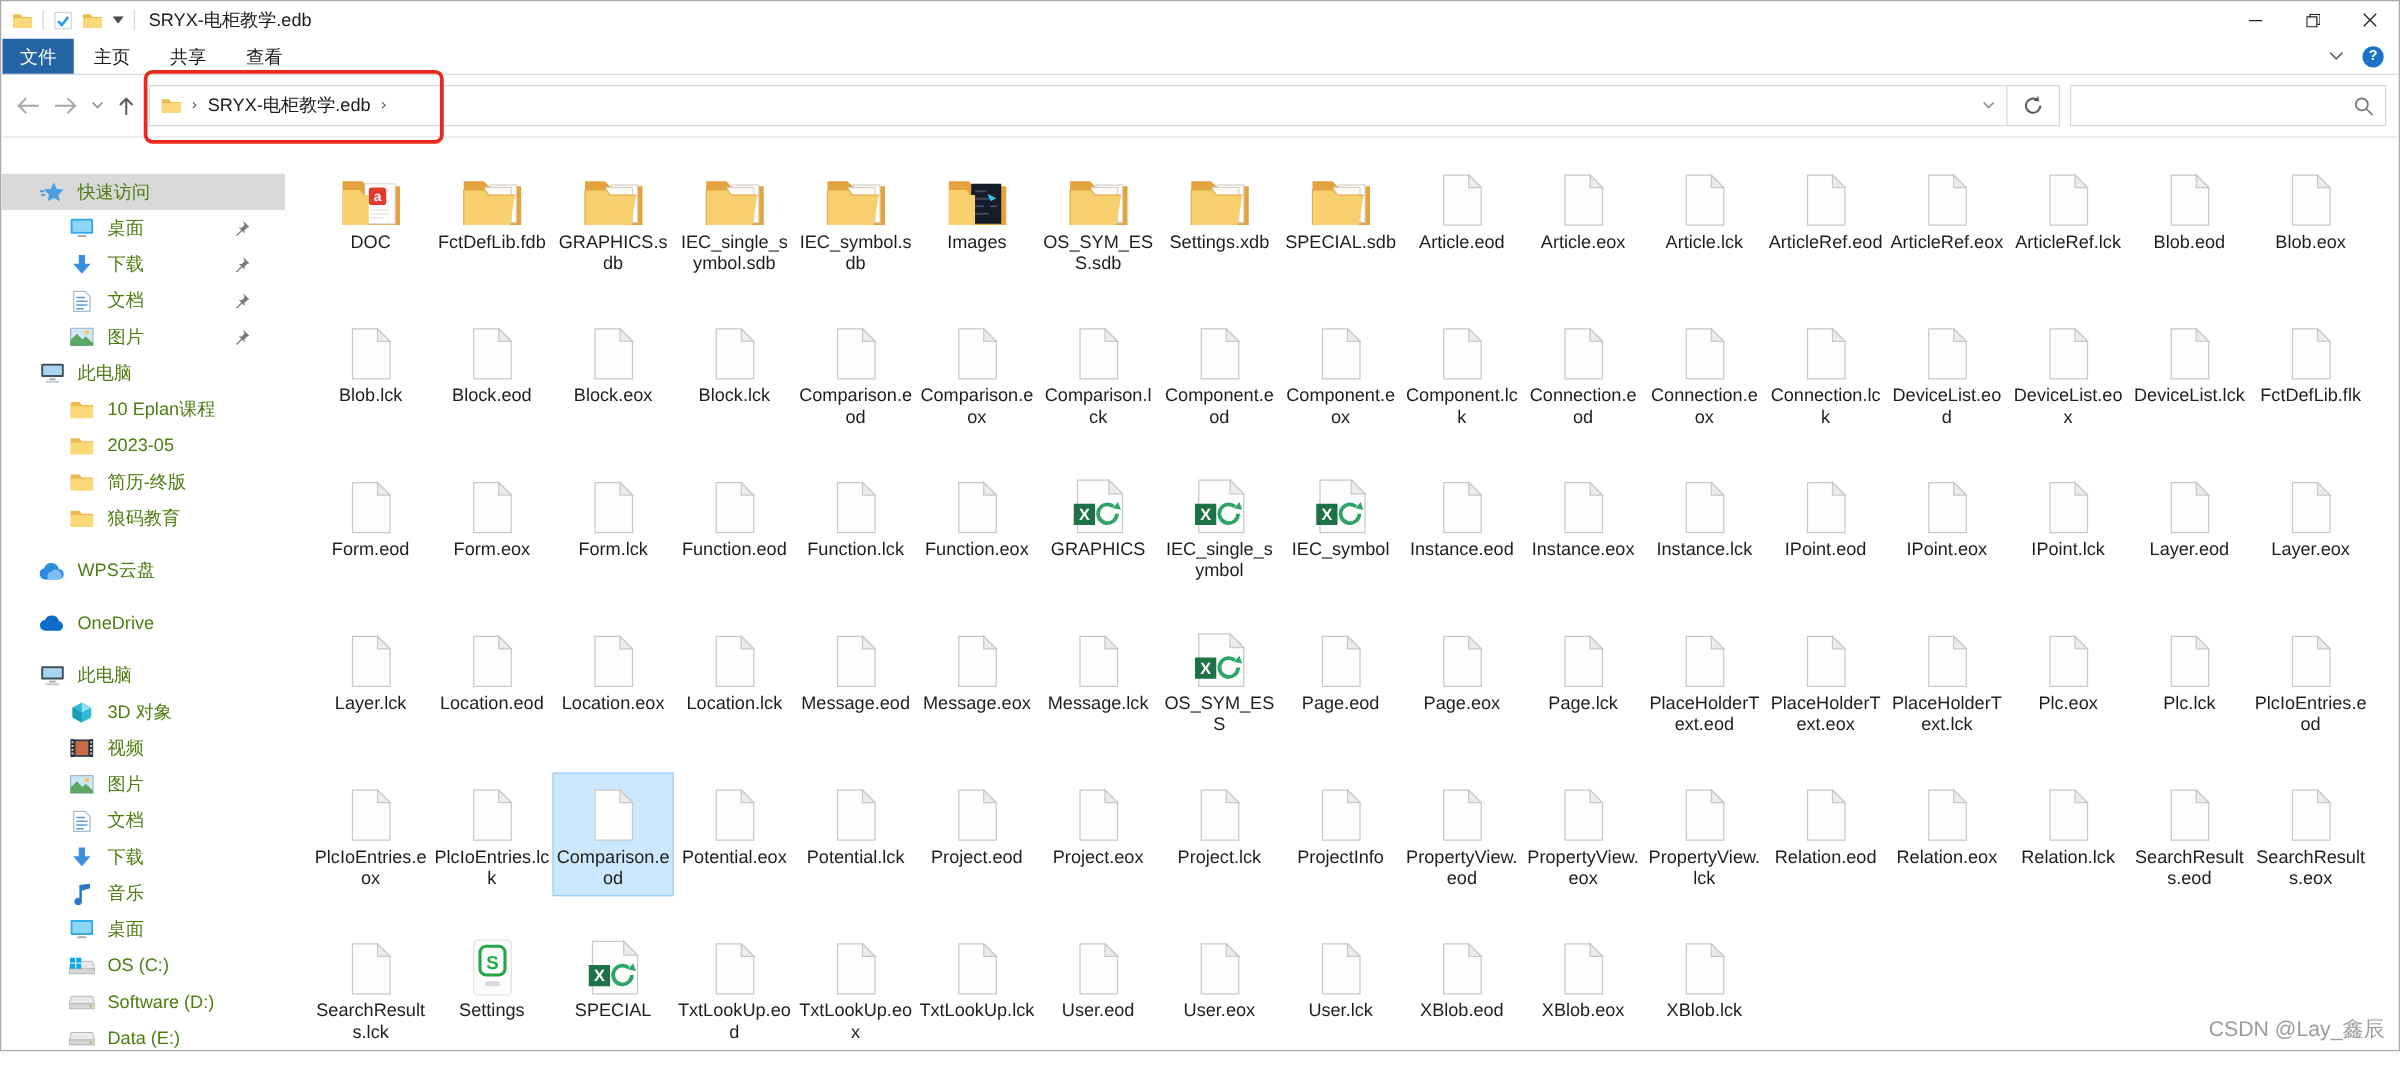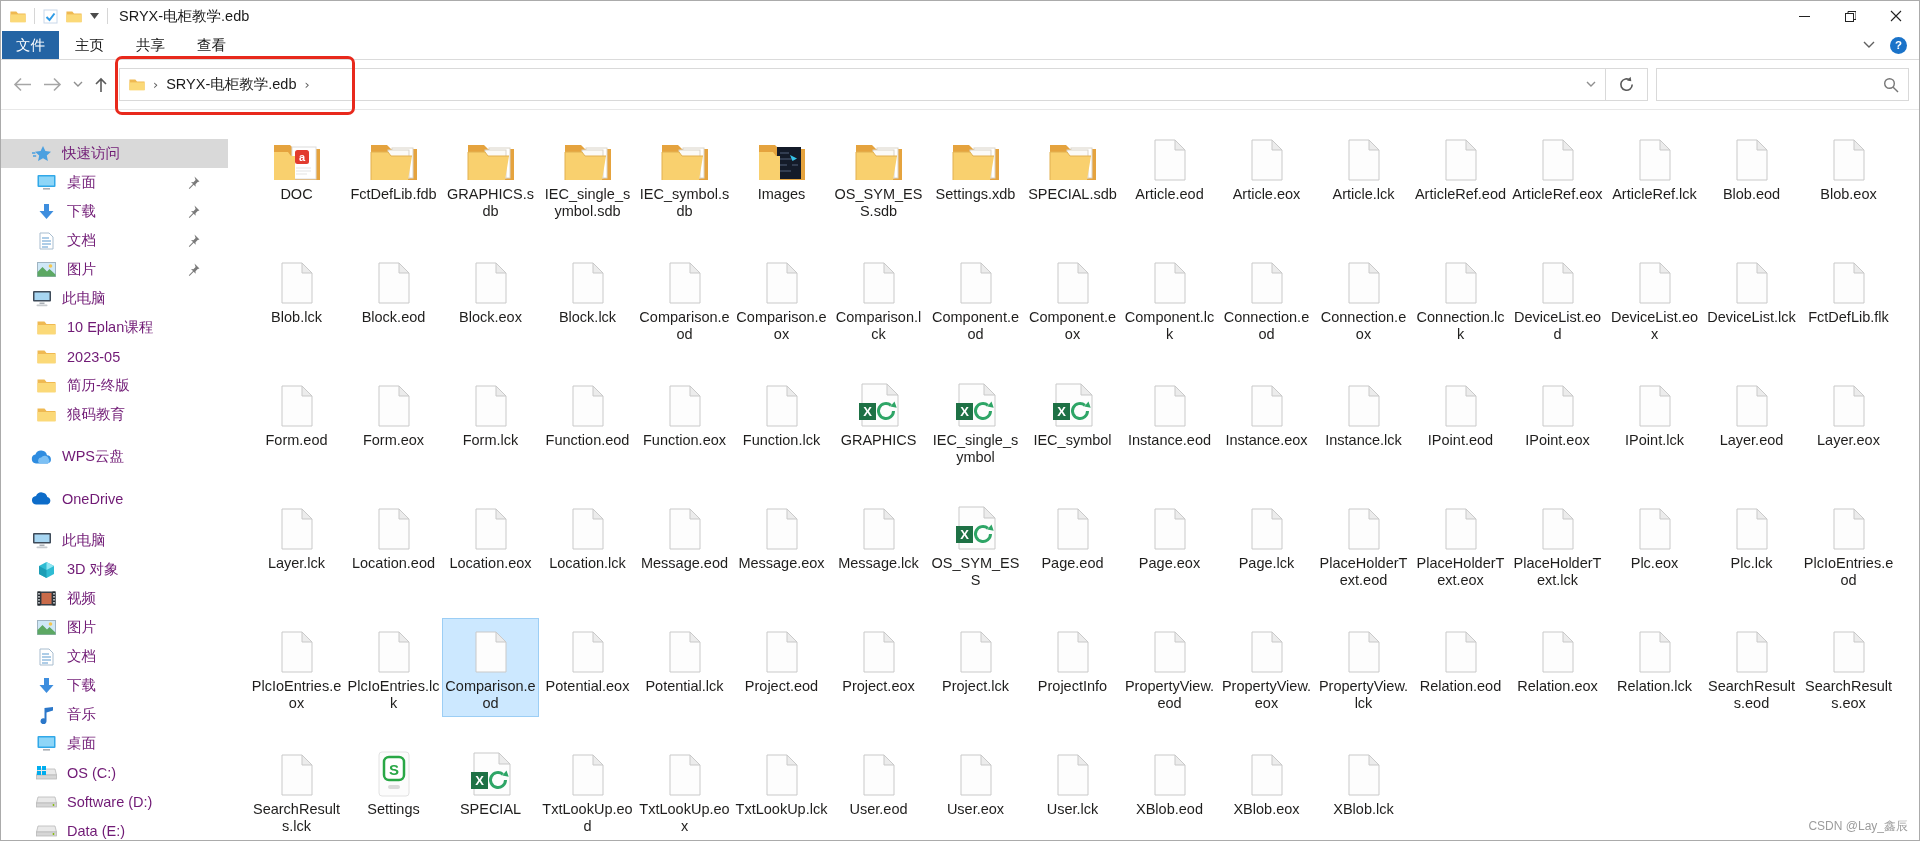--- a/index.html
+++ b/index.html
@@ -33,37 +33,37 @@
   .refreshbox{width:42px;height:33px;border:1px solid #D9D9D9;border-left:none;display:flex;align-items:center;justify-content:center;box-sizing:border-box;}
   .searchbox{width:253px;height:33px;border:1px solid #D9D9D9;margin-left:8px;display:flex;align-items:center;padding:0 9px;box-sizing:border-box;}
   .searchbox input{flex:1;border:none;outline:none;font-size:14px;font-family:"Liberation Sans",sans-serif;min-width:0;}
 
   
   .red-annotation{position:absolute;left:114px;top:55px;width:234px;height:53px;border:3px solid var(--red);border-radius:7px;pointer-events:none;z-index:40;}
 
   
   .main{display:flex;height:745px;}
   .sidebar{width:227px;flex-shrink:0;padding-top:29px;overflow:hidden;}
-  .srow{height:29px;display:flex;align-items:center;font-size:14.5px;color:#701a75;}
+  .srow{height:29px;display:flex;align-items:center;font-size:14.5px;color:#4d7c0f;}
   .lvl0{padding-left:29px;}
-  .lvl1{padding-left:34px;}
+  .lvl1{padding-left:53px;}
   .ssel{background:#D9D9D9;}
   .sgap{margin-top:13px;}
   .srow .ic{width:23px;margin-right:9px;flex-shrink:0;}
   .slabel{white-space:nowrap;overflow:hidden;}
   .pinwrap{margin-left:auto;padding-right:14px;display:inline-flex;}
 
   .content{flex:1;padding:16px 0 0 20px;position:relative;overflow:hidden;}
   .grid{display:grid;grid-template-columns:repeat(17,97px);row-gap:24px;}
   .fitem{display:flex;flex-direction:column;align-items:center;padding:3px 1px 4px;border:1px solid transparent;box-sizing:border-box;}
   .ficon{height:52px;display:flex;align-items:flex-end;justify-content:center;}
   .flabel{margin-top:4px;font-size:14.5px;line-height:17px;text-align:center;word-break:break-all;max-width:92px;color:#1f1e1d;}
   .fsel{background:var(--selection);border-color:#9CCEF5;}
 
-  .watermark{position:absolute;right:11px;bottom:5px;font-size:12px;color:#9C9C9C;z-index:30;}
+  .watermark{position:absolute;right:11px;bottom:5px;font-size:17px;color:#9C9C9C;z-index:30;}
 </style>
 </head>
 <body>
 
 <div class="window">
 
   <div class="titlebar">
     <div class="qat">
       <span class="ic">
           <svg width="16" height="13" viewBox="0 0 19 15">
@@ -822,30 +822,30 @@
             </span>
             <span class="flabel">Function.eod</span>
           </div>
           <div class="fitem">
             <span class="ficon ic">
               <svg width="34" height="44" viewBox="0 0 34 44">
                 <path d="M2 2h20l10 10v30H2z" fill="#FDFDFD" stroke="#C9C9C9"></path>
                 <path d="M22 2l10 10H22z" fill="#ECECEC" stroke="#C9C9C9"></path>
               </svg>
             </span>
+            <span class="flabel">Function.lck</span>
+          </div>
+          <div class="fitem">
+            <span class="ficon ic">
+              <svg width="34" height="44" viewBox="0 0 34 44">
+                <path d="M2 2h20l10 10v30H2z" fill="#FDFDFD" stroke="#C9C9C9"></path>
+                <path d="M22 2l10 10H22z" fill="#ECECEC" stroke="#C9C9C9"></path>
+              </svg>
+            </span>
             <span class="flabel">Function.eox</span>
-          </div>
-          <div class="fitem">
-            <span class="ficon ic">
-              <svg width="34" height="44" viewBox="0 0 34 44">
-                <path d="M2 2h20l10 10v30H2z" fill="#FDFDFD" stroke="#C9C9C9"></path>
-                <path d="M22 2l10 10H22z" fill="#ECECEC" stroke="#C9C9C9"></path>
-              </svg>
-            </span>
-            <span class="flabel">Function.lck</span>
           </div>
           <div class="fitem">
             <span class="ficon ic">
               <svg width="42" height="46" viewBox="0 0 42 46">
                 <path d="M4 2h25l11 11v31H4z" fill="#FDFDFD" stroke="#C9C9C9"></path>
                 <path d="M29 2l11 11H29z" fill="#ECECEC" stroke="#C9C9C9"></path>
                 <rect x="1" y="21" width="17" height="17" fill="#1E7145"></rect>
                 <text x="9.5" y="34" font-size="13" font-weight="bold" fill="#FFF" text-anchor="middle" font-family="Liberation Sans,sans-serif">X</text>
                 <path d="M35.5 29a7.5 7.5 0 1 1-2.6-5.7" fill="none" stroke="#2EA566" stroke-width="3"></path>
                 <path d="M36.5 19.5l2.2 6.2-6.4-1.1z" fill="#2EA566"></path>

